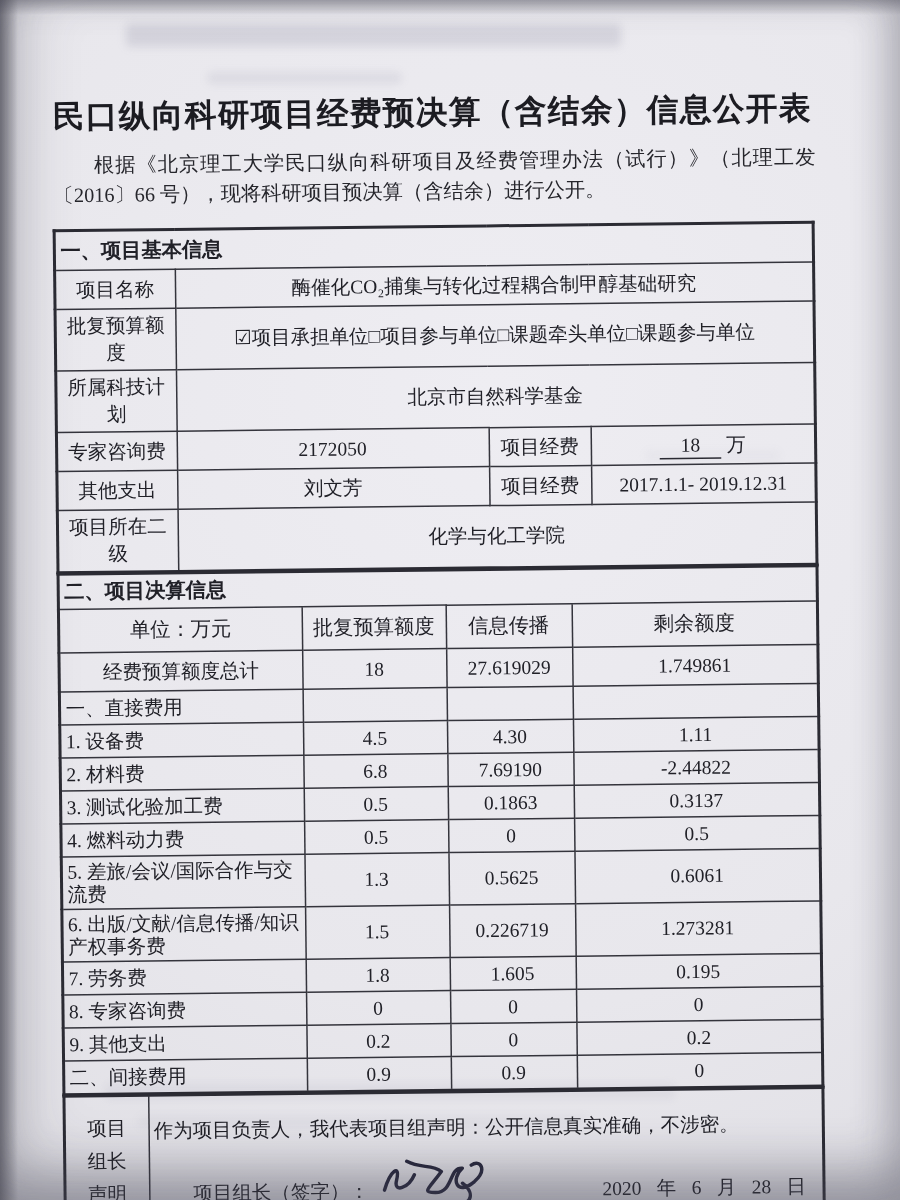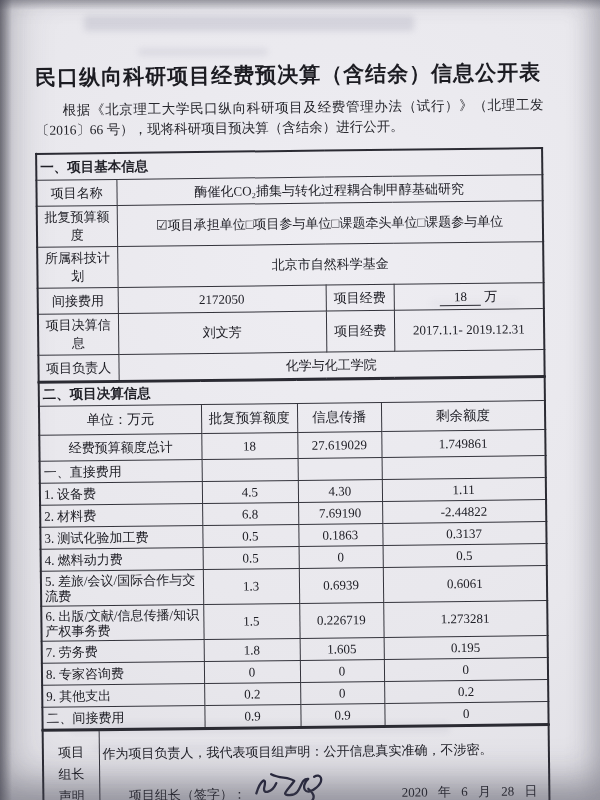--- a/index.html
+++ b/index.html
@@ -120,33 +120,33 @@
       </tr>
       <tr>
         <td class="lbl">批复预算额度</td>
         <td class="ctr" colspan="3">☑项目承担单位□项目参与单位□课题牵头单位□课题参与单位</td>
       </tr>
       <tr>
         <td class="lbl">所属科技计划</td>
         <td class="ctr" colspan="3">北京市自然科学基金</td>
       </tr>
       <tr>
-        <td class="lbl">间接费用</td>
+        <td class="lbl">专家咨询费</td>
         <td class="ctr num">2172050</td>
         <td class="lbl">项目经费</td>
         <td class="ctr"><span class="u">18</span> <span>万</span></td>
       </tr>
       <tr>
-        <td class="lbl">项目决算信息</td>
+        <td class="lbl">其他支出</td>
         <td class="ctr">刘文芳</td>
         <td class="lbl">项目经费</td>
         <td class="ctr num">2017.1.1- 2019.12.31</td>
       </tr>
       <tr>
-        <td class="lbl">项目负责人</td>
+        <td class="lbl">项目所在二级</td>
         <td class="ctr" colspan="3">化学与化工学院</td>
       </tr>
     </tbody>
       </table>
 
     <table class="tbl budget">
       <colgroup>
           <col style="width:162px">
           <col style="width:96px">
           <col style="width:84px">
@@ -194,21 +194,21 @@
       </tr>
       <tr>
         <td class="item">4. 燃料动力费</td>
         <td class="num">0.5</td>
         <td class="num">0</td>
         <td class="num">0.5</td>
       </tr>
       <tr>
         <td class="item">5. 差旅/会议/国际合作与交流费</td>
         <td class="num">1.3</td>
-        <td class="num">0.6939</td>
+        <td class="num">0.5625</td>
         <td class="num">0.6061</td>
       </tr>
       <tr>
         <td class="item">6. 出版/文献/信息传播/知识产权事务费</td>
         <td class="num">1.5</td>
         <td class="num">0.226719</td>
         <td class="num">1.273281</td>
       </tr>
       <tr>
         <td class="item">7. 劳务费</td>

